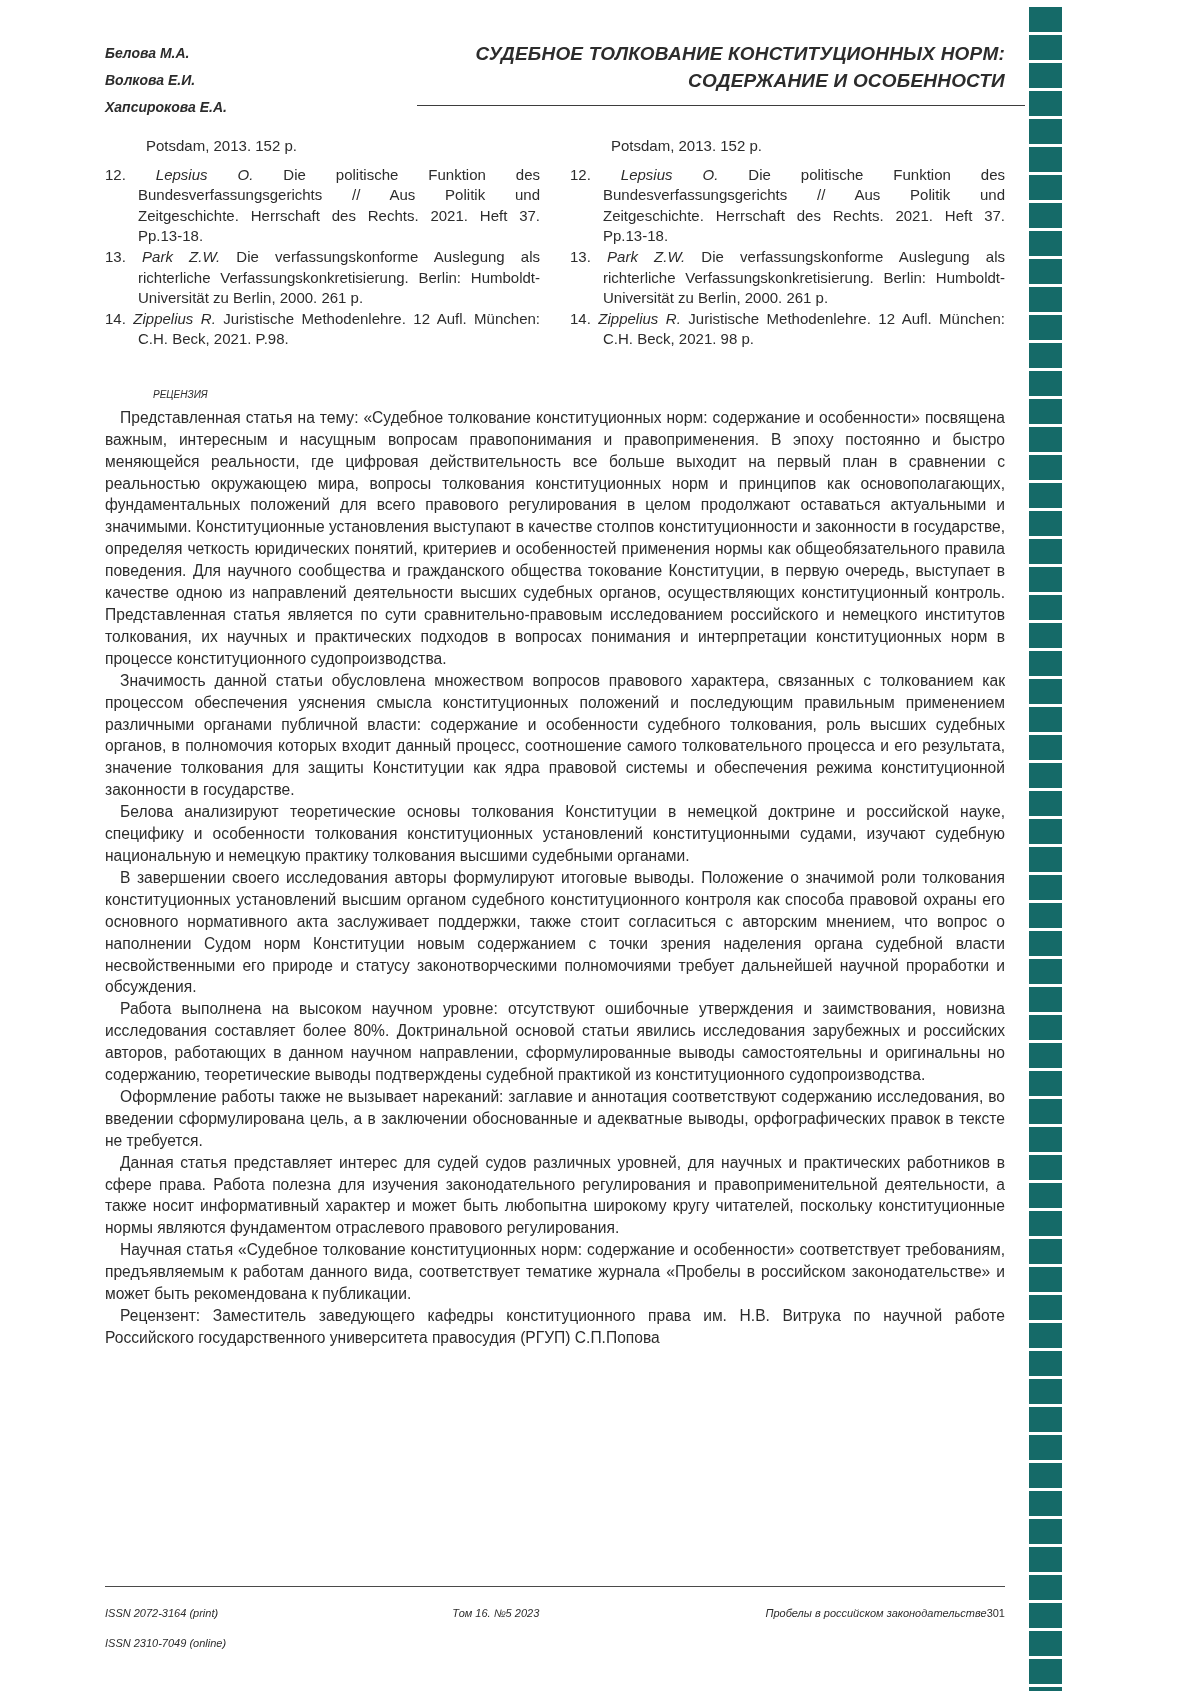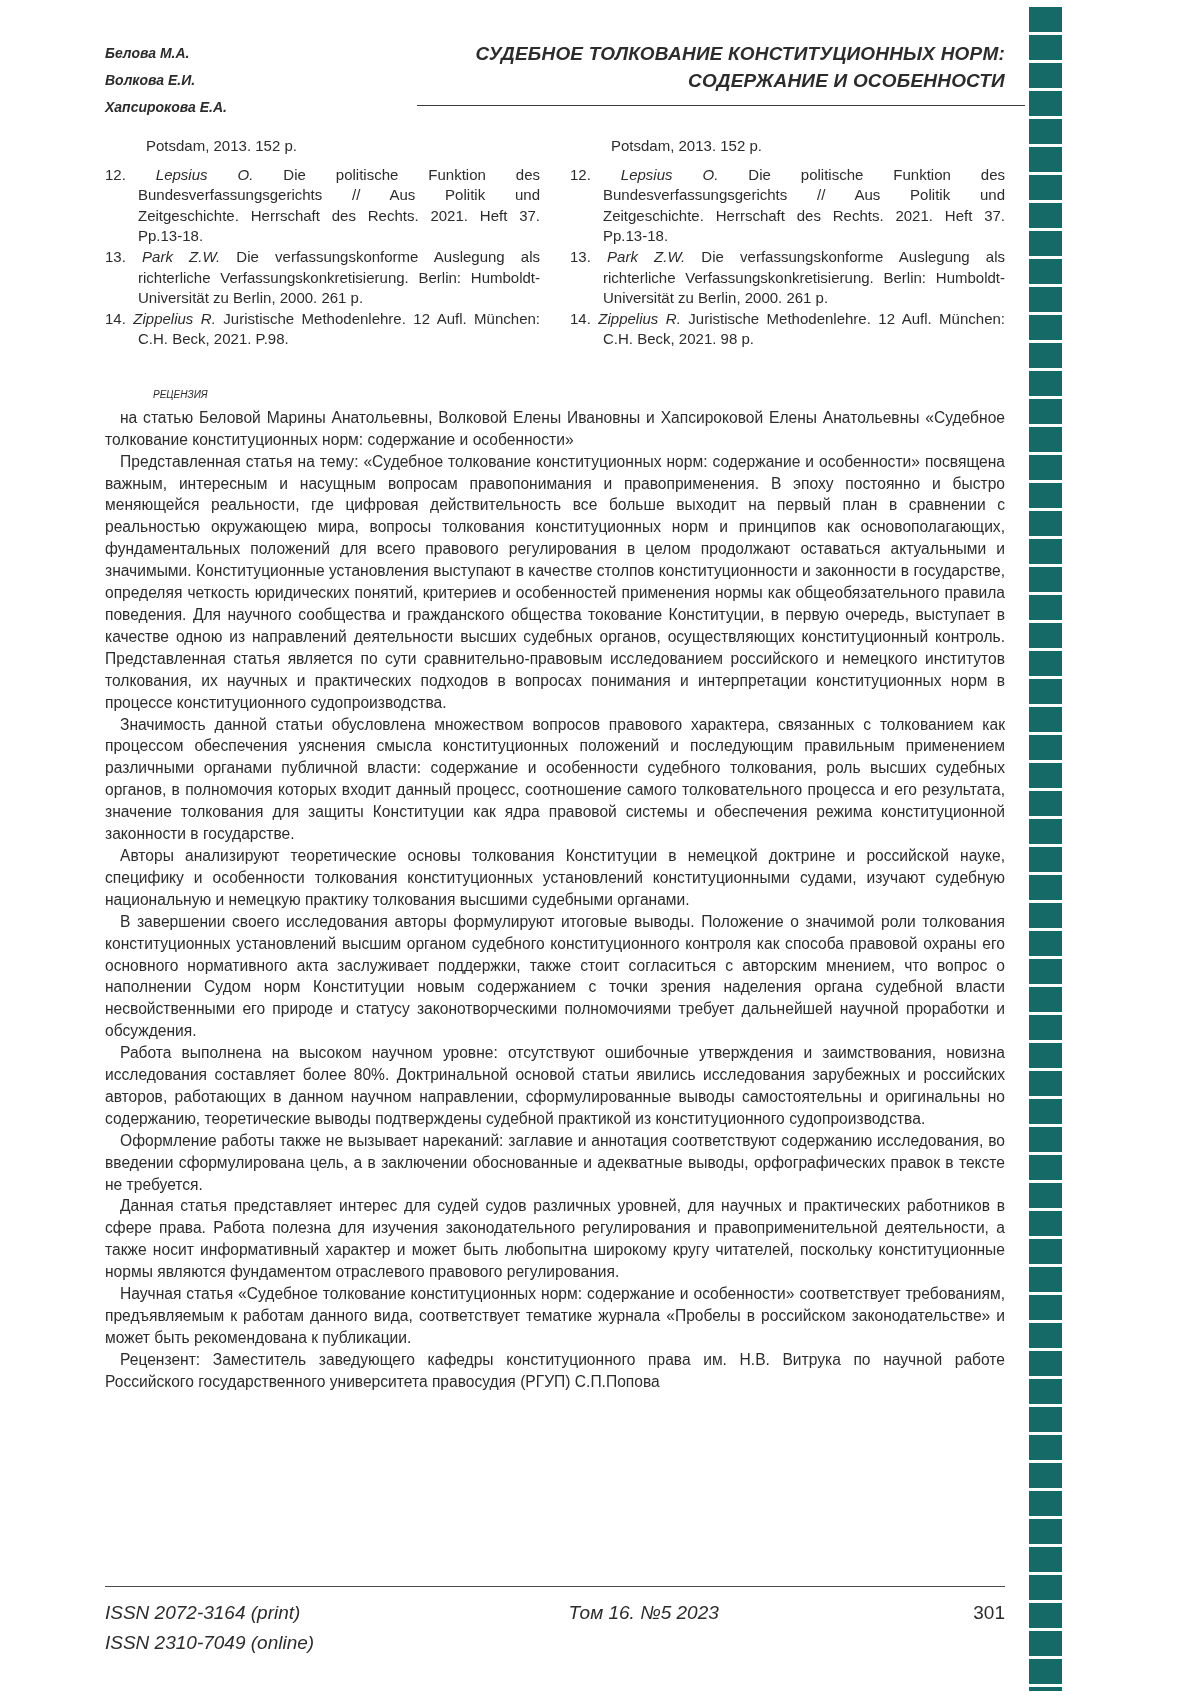--- a/index.html
+++ b/index.html
@@ -36,21 +36,21 @@
   .review{margin-top:34px;font-size:15.6px;line-height:21.9px;text-align:justify;}
   .review-heading{
     font-style:italic;font-size:10px;
     margin:0 0 1px 48px;font-weight:normal;
   }
   .review p{margin:0;text-indent:15px;}
   .page-footer{
     position:absolute;left:105px;top:1586px;width:900px;
     border-top:1.6px solid #4a4a4a;padding-top:11px;
     display:flex;justify-content:space-between;align-items:flex-start;
-    font-size:19px;font-style:italic;line-height:30px;
+    font-size:11px;font-style:italic;line-height:30px;
   }
   .footer-right{display:flex;align-items:flex-start;}
   .page-num{font-style:normal;}
 </style>
 </head>
 <body>
 
 <div>
 
   <div class="side-bar"></div>
@@ -80,38 +80,38 @@
       <div class="col">
         <p class="ref-cont"><span>Potsdam, 2013. 152 p.</span></p>
         <p class="ref"><span class="ref-num">12.</span> <span class="ref-author">Lepsius O.</span> <span>Die politische Funktion des Bundesverfassungsgerichts // Aus Politik und Zeitgeschichte. Herrschaft des Rechts. 2021. Heft 37. Pp.13-18.</span></p>
         <p class="ref"><span class="ref-num">13.</span> <span class="ref-author">Park Z.W.</span> <span>Die verfassungskonforme Auslegung als richterliche Verfassungskonkretisierung. Berlin: Humboldt-Universität zu Berlin, 2000. 261 p.</span></p>
         <p class="ref"><span class="ref-num">14.</span> <span class="ref-author">Zippelius R.</span> <span>Juristische Methodenlehre. 12 Aufl. München: C.H. Beck, 2021. 98 p.</span></p>
       </div>
     </section>
 
     <section class="review">
       <h2 class="review-heading">РЕЦЕНЗИЯ</h2>
-      <p>на статью Беловой Марины Анатольевны, Волковой Елены Ивановны и Хапсироковой Елены Анатольевны «Судебное толкование конституционных норм: содержание и особенности»</p>
       <p>Представленная статья на тему: «Судебное толкование конституционных норм: содержание и особенности» посвящена важным, интересным и насущным вопросам правопонимания и правоприменения. В эпоху постоянно и быстро меняющейся реальности, где цифровая действительность все больше выходит на первый план в сравнении с реальностью окружающею мира, вопросы толкования конституционных норм и принципов как основополагающих, фундаментальных положений для всего правового регулирования в целом продолжают оставаться актуальными и значимыми. Конституционные установления выступают в качестве столпов конституционности и законности в государстве, определяя четкость юридических понятий, критериев и особенностей применения нормы как общеобязательного правила поведения. Для научного сообщества и гражданского общества токование Конституции, в первую очередь, выступает в качестве одною из направлений деятельности высших судебных органов, осуществляющих конституционный контроль. Представленная статья является по сути сравнительно-правовым исследованием российского и немецкого институтов толкования, их научных и практических подходов в вопросах понимания и интерпретации конституционных норм в процессе конституционного судопроизводства.</p>
       <p>Значимость данной статьи обусловлена множеством вопросов правового характера, связанных с толкованием как процессом обеспечения уяснения смысла конституционных положений и последующим правильным применением различными органами публичной власти: содержание и особенности судебного толкования, роль высших судебных органов, в полномочия которых входит данный процесс, соотношение самого толковательного процесса и его результата, значение толкования для защиты Конституции как ядра правовой системы и обеспечения режима конституционной законности в государстве.</p>
-      <p>Авторы анализируют теоретические основы толкования Конституции в немецкой доктрине и российской науке, специфику и особенности толкования конституционных установлений конституционными судами, изучают судебную национальную и немецкую практику толкования высшими судебными органами.</p>
+      <p>Белова анализируют теоретические основы толкования Конституции в немецкой доктрине и российской науке, специфику и особенности толкования конституционных установлений конституционными судами, изучают судебную национальную и немецкую практику толкования высшими судебными органами.</p>
       <p>В завершении своего исследования авторы формулируют итоговые выводы. Положение о значимой роли толкования конституционных установлений высшим органом судебного конституционного контроля как способа правовой охраны его основного нормативного акта заслуживает поддержки, также стоит согласиться с авторским мнением, что вопрос о наполнении Судом норм Конституции новым содержанием с точки зрения наделения органа судебной власти несвойственными его природе и статусу законотворческими полномочиями требует дальнейшей научной проработки и обсуждения.</p>
       <p>Работа выполнена на высоком научном уровне: отсутствуют ошибочные утверждения и заимствования, новизна исследования составляет более 80%. Доктринальной основой статьи явились исследования зарубежных и российских авторов, работающих в данном научном направлении, сформулированные выводы самостоятельны и оригинальны но содержанию, теоретические выводы подтверждены судебной практикой из конституционного судопроизводства.</p>
       <p>Оформление работы также не вызывает нареканий: заглавие и аннотация соответствуют содержанию исследования, во введении сформулирована цель, а в заключении обоснованные и адекватные выводы, орфографических правок в тексте не требуется.</p>
       <p>Данная статья представляет интерес для судей судов различных уровней, для научных и практических работников в сфере права. Работа полезна для изучения законодательного регулирования и правоприменительной деятельности, а также носит информативный характер и может быть любопытна широкому кругу читателей, поскольку конституционные нормы являются фундаментом отраслевого правового регулирования.</p>
       <p>Научная статья «Судебное толкование конституционных норм: содержание и особенности» соответствует требованиям, предъявляемым к работам данного вида, соответствует тематике журнала «Пробелы в российском законодательстве» и может быть рекомендована к публикации.</p>
       <p>Рецензент: Заместитель заведующего кафедры конституционного права им. Н.В. Витрука по научной работе Российского государственного университета правосудия (РГУП) С.П.Попова</p>
     </section>
 
   </main>
 
   <footer class="page-footer">
     <div>
       <div>ISSN 2072-3164 (print)</div>
       <div>ISSN 2310-7049 (online)</div>
     </div>
     <div>Том 16. №5 2023</div>
     <div class="footer-right">
+      <span>Пробелы в российском законодательстве</span>
       <span class="page-num">301</span>
     </div>
   </footer>
 
 </div>
 
 </body></html>

